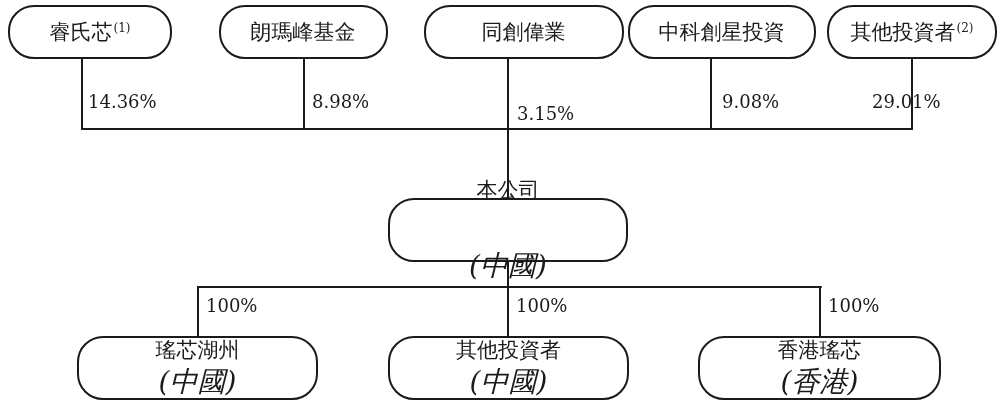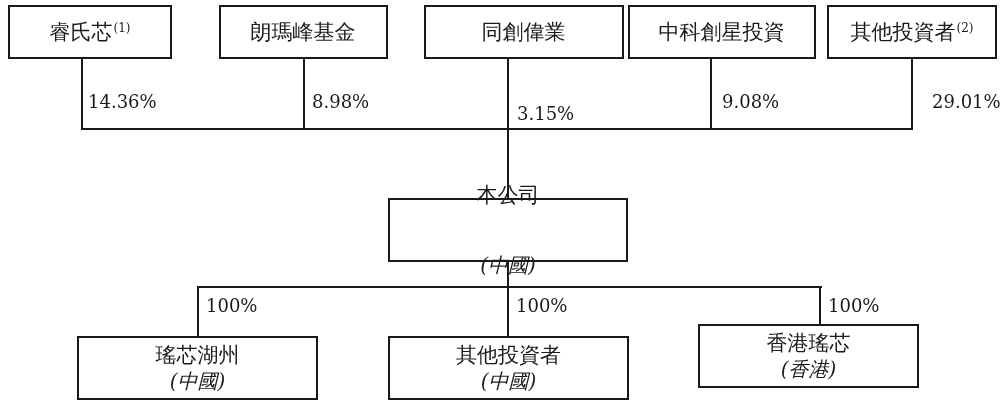--- a/index.html
+++ b/index.html
@@ -1,15 +1,15 @@
 <!DOCTYPE html>
 <html><head>
 <meta charset="utf-8">
 <style>
-  * { margin: 0; padding: 0; box-sizing: border-box; }
+  * { margin: 0; padding: 0; box-sizing: border-box; border-radius: 26px; }
   html, body { background: #ffffff; }
   .canvas {
     position: relative;
     width: 1000px;
     height: 406px;
     background: #ffffff;
     font-family: "DejaVu Serif", "Liberation Serif", serif;
     color: #1a1a1a;
     overflow: hidden;
   }
@@ -22,21 +22,21 @@
     align-items: center;
     justify-content: center;
     text-align: center;
   }
   .node .name {
     font-size: 21px;
     line-height: 1.25;
     white-space: nowrap;
   }
   .node .loc {
-    font-size: 20px;
+    font-size: 28px;
     font-style: italic;
     line-height: 1.25;
     white-space: nowrap;
   }
   .note {
     font-size: 12px;
     position: relative;
     top: -7px;
     margin-left: 1px;
   }
@@ -73,21 +73,21 @@
   <div class="vline" style="left:81px; top:58px; height:72px;"></div>
   <div class="vline" style="left:303px; top:58px; height:72px;"></div>
   <div class="vline" style="left:507px; top:58px; height:72px;"></div>
   <div class="vline" style="left:710px; top:58px; height:72px;"></div>
   <div class="vline" style="left:911px; top:58px; height:72px;"></div>
 
   <span class="pct" style="left:88px;  top:92px;">14.36%</span>
   <span class="pct" style="left:312px; top:92px;">8.98%</span>
   <span class="pct" style="left:517px; top:92px;margin-top:12px;">3.15%</span>
   <span class="pct" style="left:722px; top:92px;">9.08%</span>
-  <span class="pct" style="left:932px; top:92px;">29.01%</span>
+  <span class="pct" style="left:872px; top:92px;">29.01%</span>
 
   <div class="hline" style="left:81px; top:128px; width:832px;"></div>
 
   <div class="vline" style="left:507px; top:128px; height:72px;"></div>
 
   <div class="node" style="left:388px; top:198px; width:240px; height:64px;gap:44px;">
     <span class="name">本公司</span>
     <span class="loc">(中國)</span>
   </div>
 
@@ -104,18 +104,18 @@
   <span class="pct" style="left:828px; top:296px;">100%</span>
 
   <div class="node" style="left:77px; top:336px; width:241px; height:64px;">
     <span class="name">瑤芯湖州</span>
     <span class="loc">(中國)</span>
   </div>
   <div class="node" style="left:388px; top:336px; width:241px; height:64px;">
     <span class="name">其他投資者</span>
     <span class="loc">(中國)</span>
   </div>
-  <div class="node" style="left:698px; top:324px; width:221px; height:64px;">
+  <div class="node" style="left:698px; top:336px; width:243px; height:64px;">
     <span class="name">香港瑤芯</span>
     <span class="loc">(香港)</span>
   </div>
 
 </div>
 
 </body></html>

